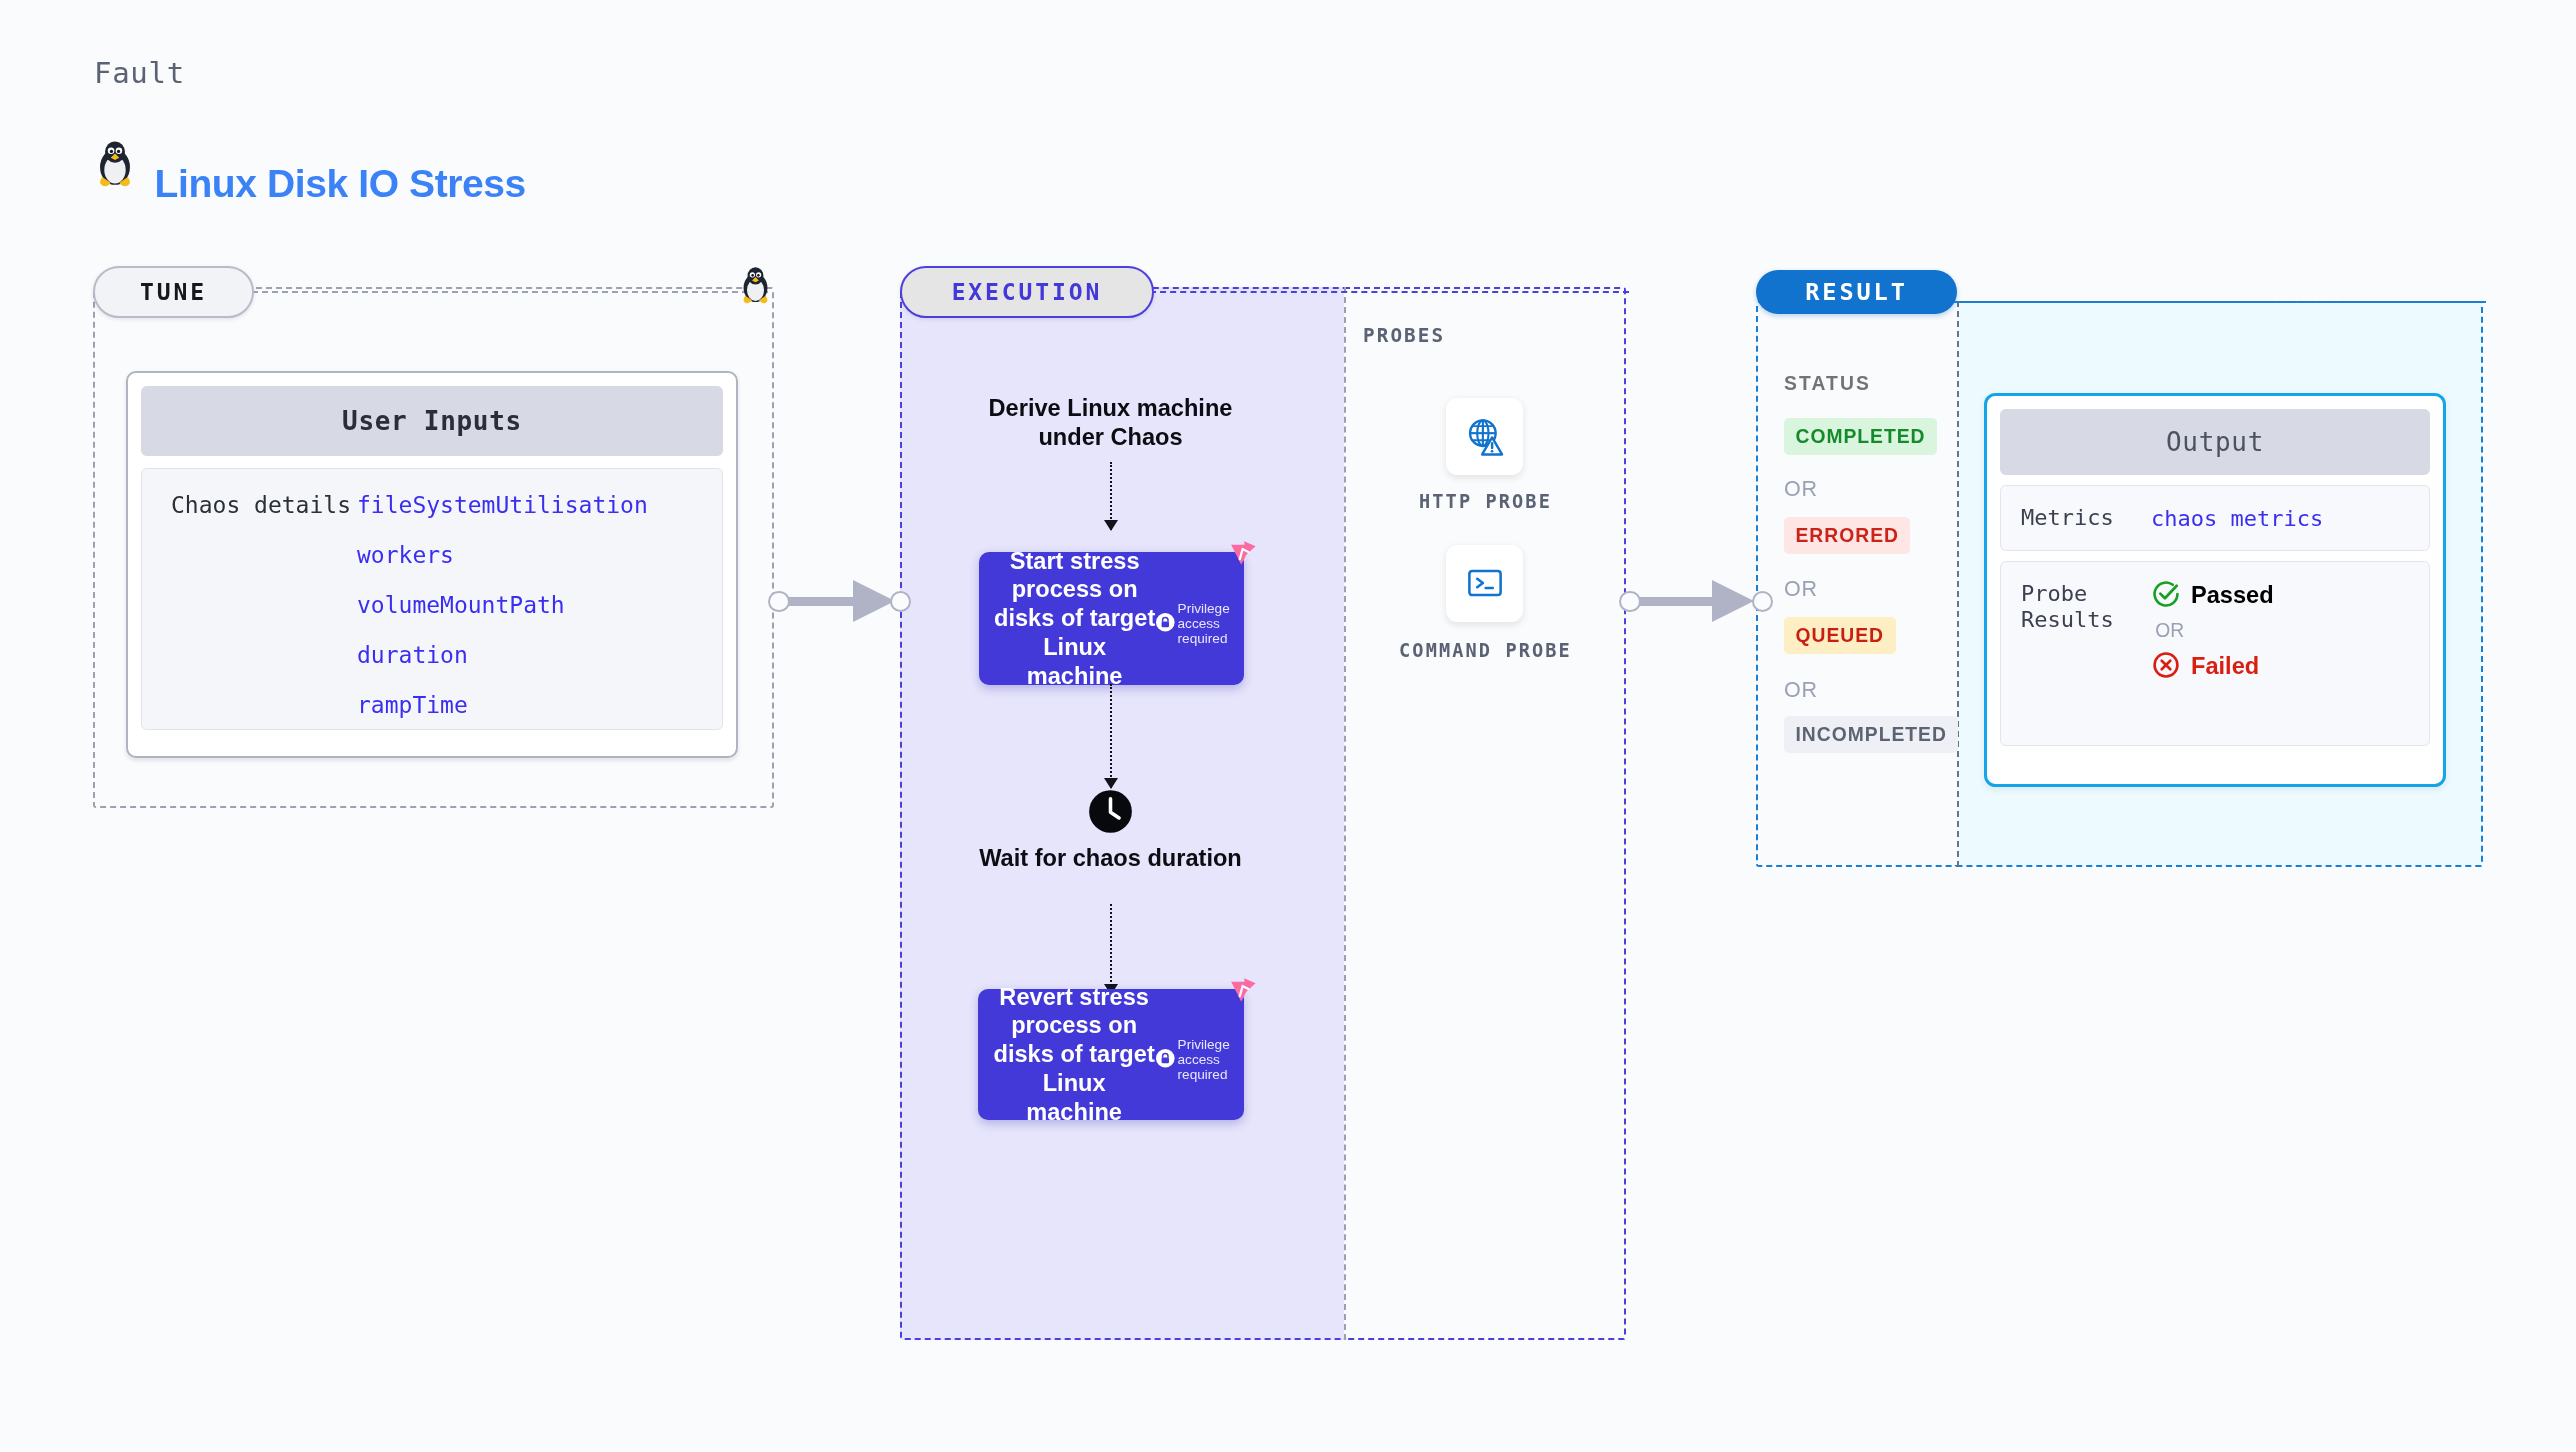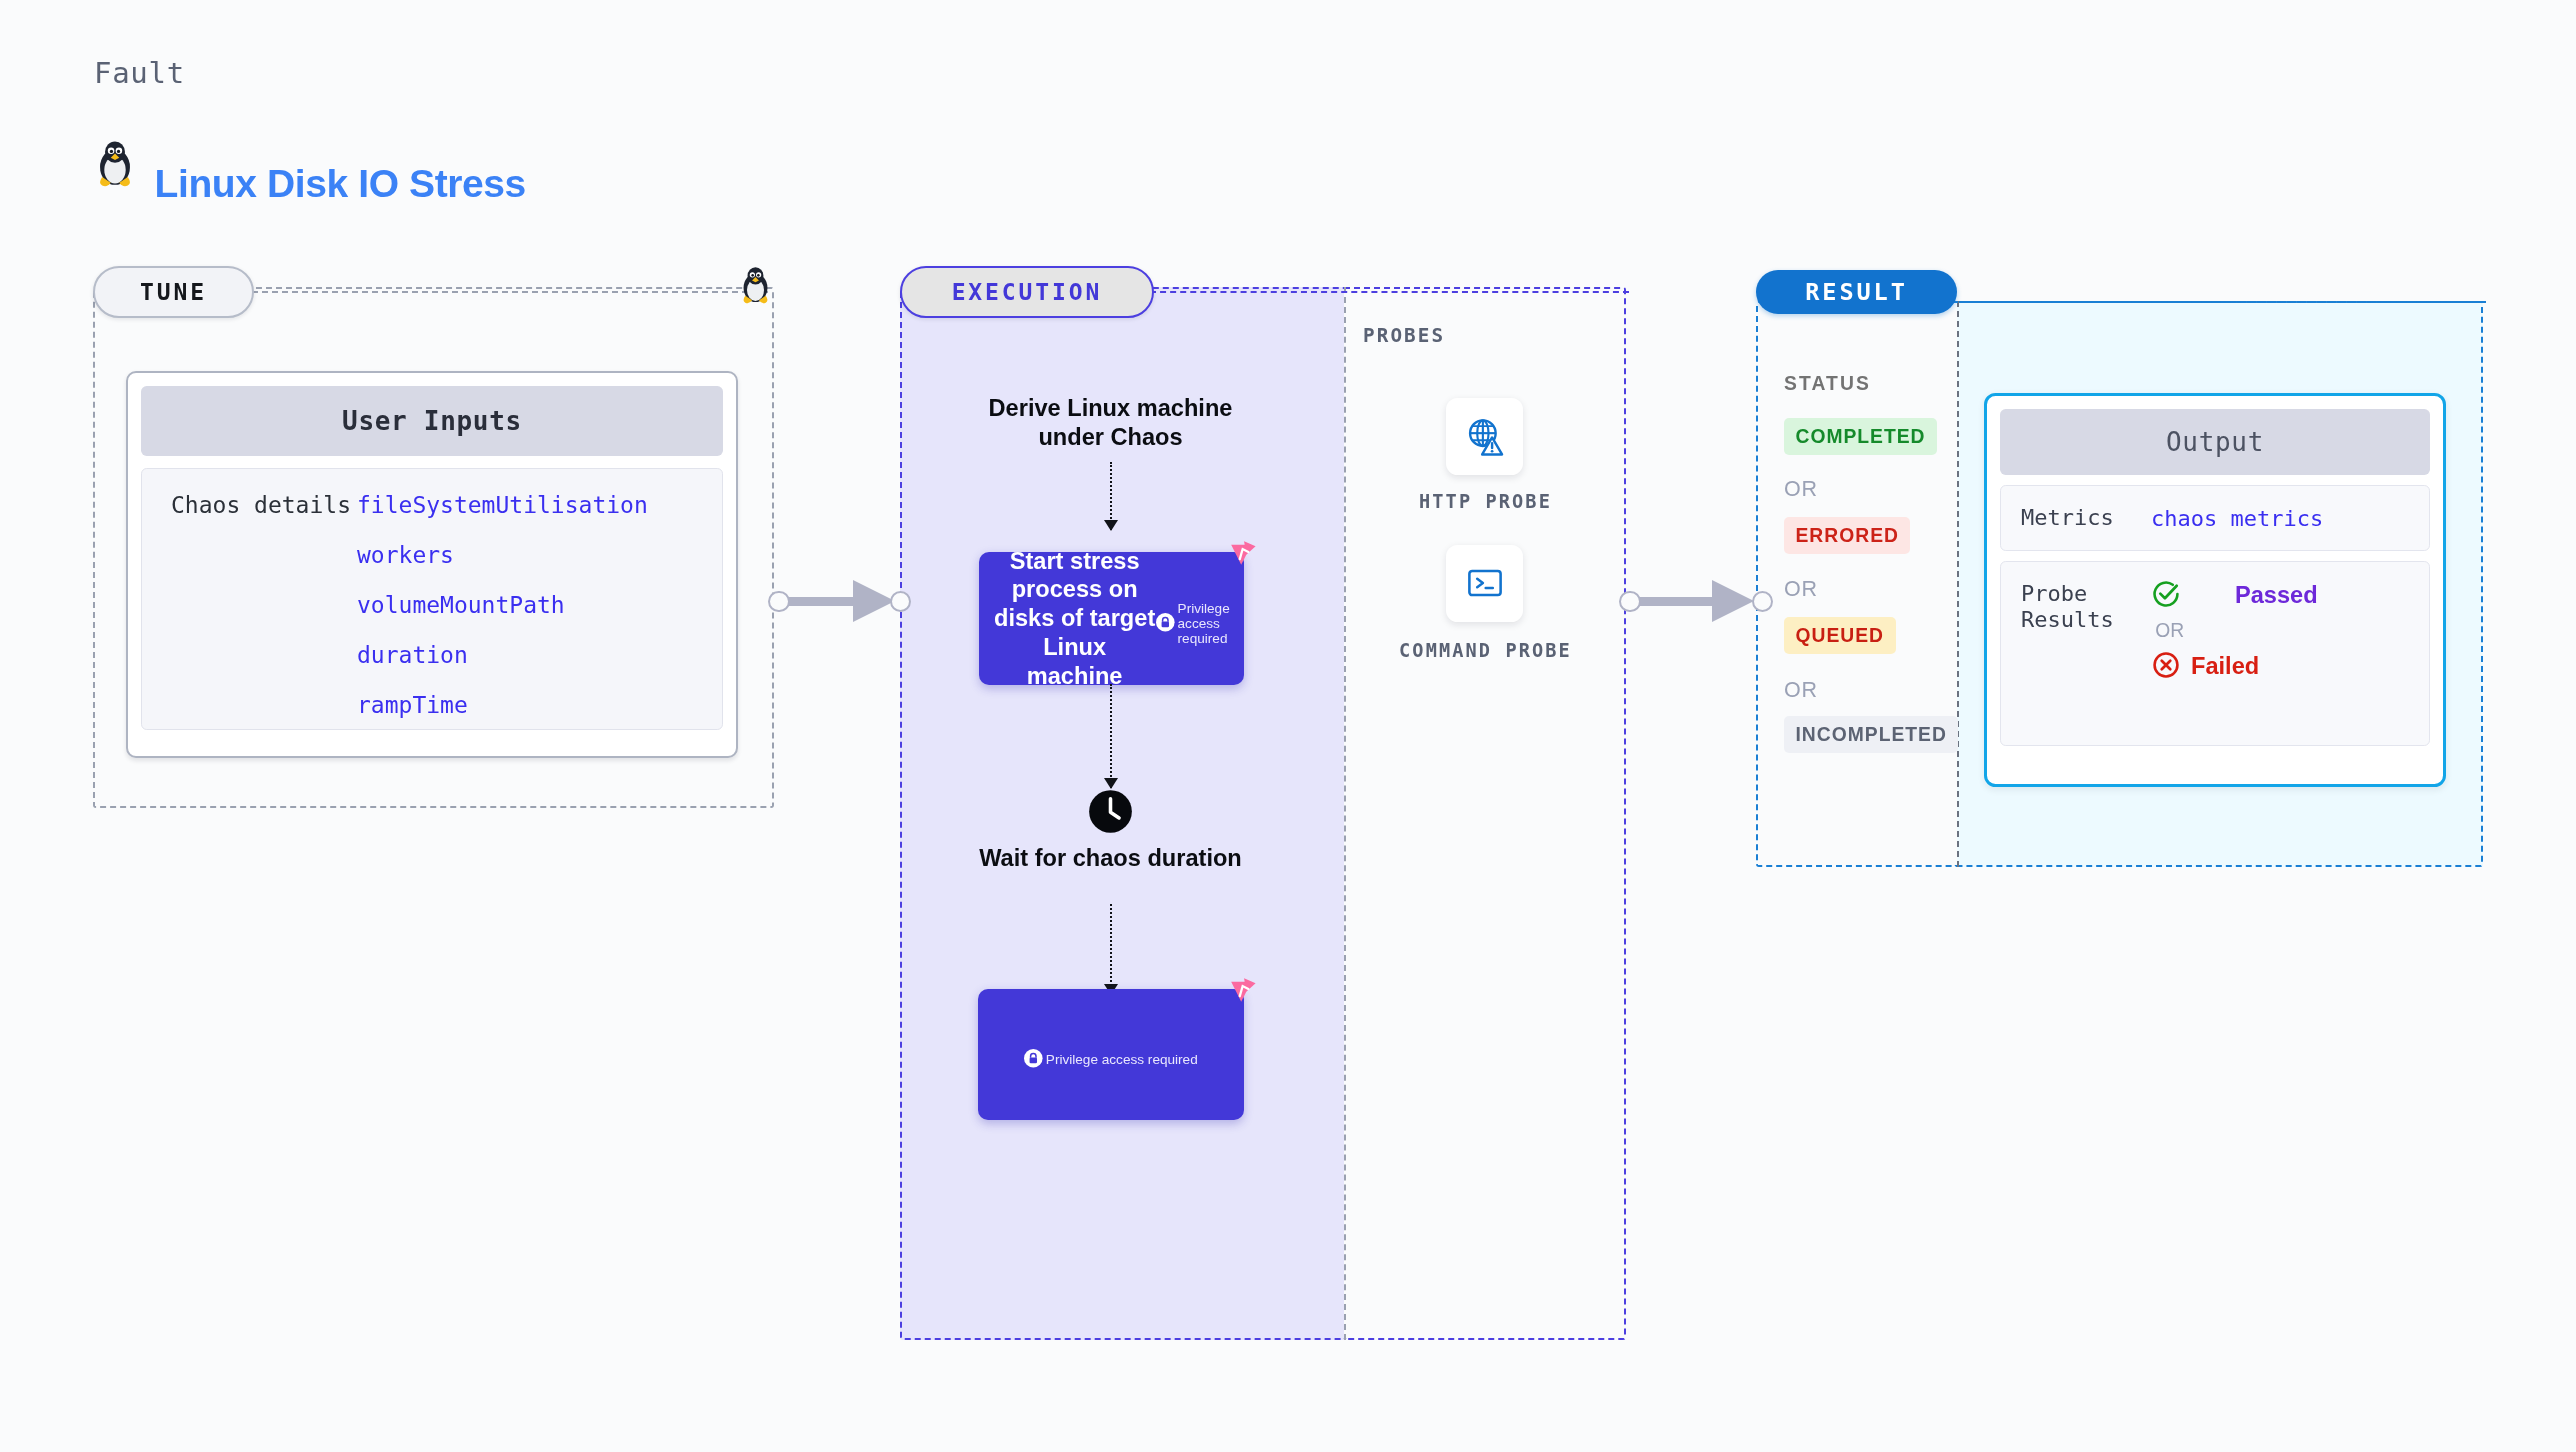--- a/index.html
+++ b/index.html
@@ -259,21 +259,21 @@
   .out-row.metrics{height:66px;align-items:center;}
   .out-row.metrics .k{padding:0 0 0 20px;}
   .out-row.metrics .v{
     font-family:"DejaVu Sans Mono","Liberation Mono",monospace;
     font-size:22px;color:#3a2ff0;
   }
   .out-row.probe{height:185px;}
   .probe-vals{padding-top:17px;display:flex;flex-direction:column;gap:4.3px;}
   .pv-line{display:flex;align-items:center;gap:10px;}
   .pv-line .lbl{font-size:23.6px;font-weight:700;}
-  .pv-pass .lbl{color:#6d28d9;margin-left:44px;}
+  .pv-pass .lbl{color:#000000;}
   .pv-fail .lbl{color:#d81f12;}
   .pv-or{font-size:19.3px;color:#9aa1b5;padding-left:4.3px;margin:4.3px 0;}
 </style>
 </head>
 <body>
 
 <div class="canvas">
 
   <div class="hdr-fault">Fault</div>
   <div class="hdr-title-row">
@@ -387,20 +387,21 @@
   </div>
 
   <div class="proc-box pb2">
     <span class="corner-badge">
       <svg width="33" height="33" viewBox="0 0 46 46">
         <path d="M10 8 L38 8 L24 36 Z" fill="#fb6aa0"></path>
         <path d="M28 3 L44 10 L31 22 Z" fill="#fb6aa0"></path>
         <path d="M22 28 L26 14 L34 18" stroke="#ffffff" stroke-width="3.2" fill="none" stroke-linecap="round"></path>
       </svg>
     </span>
+    <div class="ttl">Revert stress process on disks of target Linux machine</div>
     <div class="proc-priv">
       <span>
         <svg width="18.6" height="18.6" viewBox="0 0 26 26">
           <circle cx="13" cy="13" r="13" fill="#ffffff"></circle>
           <path d="M9.2 12.2 v-2.1 a3.8 3.8 0 0 1 7.6 0 v2.1" stroke="#4338d8" stroke-width="2.1" fill="none"></path>
           <rect x="7.8" y="12" width="10.4" height="8" rx="1.8" fill="#4338d8"></rect>
         </svg>
       </span>
       <span class="ptxt">Privilege access required</span>
     </div>

